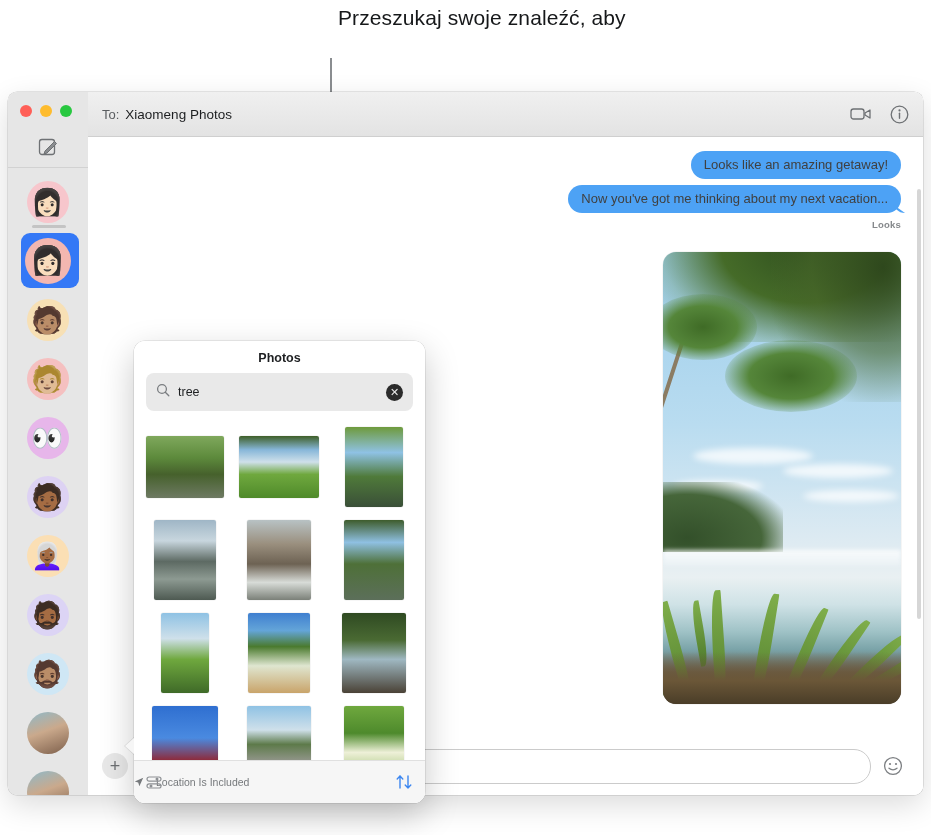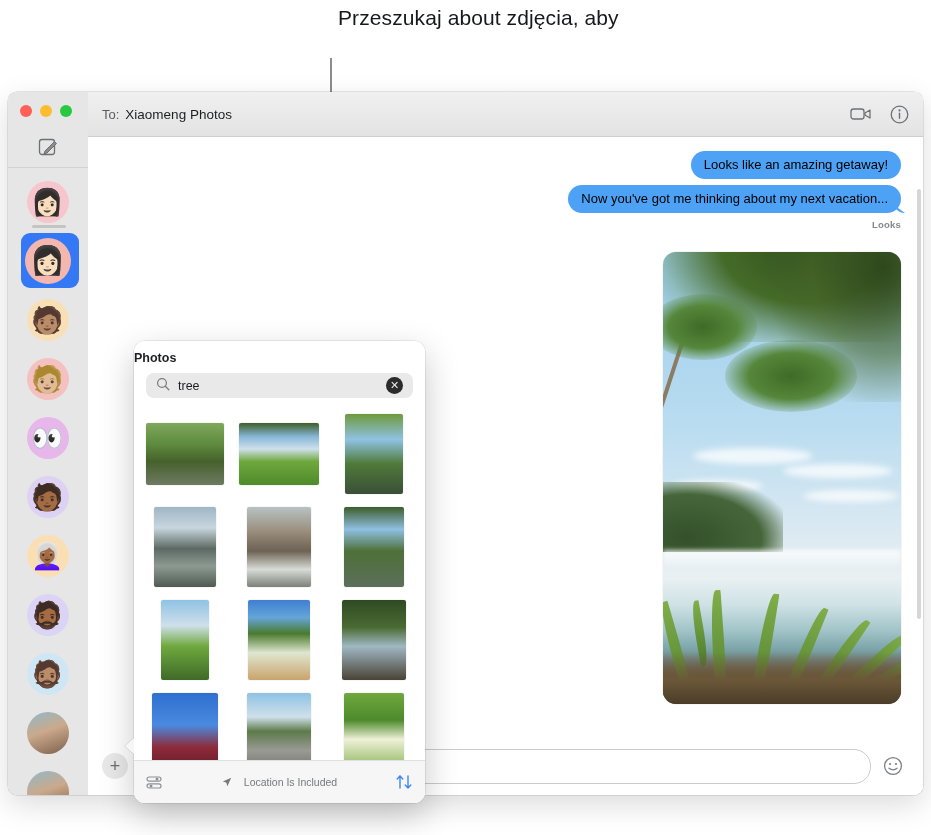--- a/index.html
+++ b/index.html
@@ -83,21 +83,21 @@
   .to-label{font-size:13px;color:#5a5d60;margin-right:6px;}
   .to-name{font-size:13.5px;color:#1d1f21;}
   .titlebar-spacer{flex:1;}
   .tb-icon{margin-left:18px;display:flex;align-items:center;color:#6e7174;}
 
   .convo{
     flex:1;position:relative;overflow:hidden;padding:14px 22px 0 22px;
   }
   .msg-row{display:flex;justify-content:flex-end;margin-bottom:6px;}
   .bubble{
-    background:#4da2f5;color:#000000;border-radius:15px;
+    background:#4da2f5;color:#404040;border-radius:15px;
     padding:5px 13px 6px 13px;font-size:13px;line-height:17px;
     max-width:540px;position:relative;
   }
   .bubble.tail:after{
     content:"";position:absolute;right:-4px;bottom:0;
     width:12px;height:14px;background:#4da2f5;
     border-bottom-left-radius:14px;
     clip-path:polygon(0 40%,100% 100%,0 100%);
   }
   .read-row{display:flex;justify-content:flex-end;margin-top:1px;}
@@ -163,26 +163,26 @@
     overflow:visible;
   }
   .pop-tail{
     position:absolute;left:-9px;bottom:48px;width:0;height:0;
     border-top:9px solid transparent;border-bottom:9px solid transparent;
     border-right:10px solid #f6f6f6;
     filter:drop-shadow(-1px 0 0.5px rgba(0,0,0,0.10));
   }
   .pop-inner{position:absolute;inset:0;border-radius:11px;overflow:hidden;display:flex;flex-direction:column;background:#fff;}
   .pop-title{
-    text-align:left;font-size:12.5px;font-weight:bold;color:#1d1f21;
+    text-align:center;font-size:12.5px;font-weight:bold;color:#1d1f21;
     padding:10px 0 8px 0;flex:0 0 auto;
   }
   .search-wrap{padding:0 12px 8px 12px;flex:0 0 auto;}
   .search-field{
-    height:25px;background:#e9e9e9;border-radius:8px;display:flex;align-items:center;
+    height:38px;background:#e9e9e9;border-radius:8px;display:flex;align-items:center;
     padding:0 6px 0 10px;
   }
   .search-text{font-size:12.5px;color:#1d1f21;margin-left:8px;flex:1;}
   .clear-btn{
     width:17px;height:17px;border-radius:50%;background:#2b2b2b;color:#e9e9e9;
     display:flex;align-items:center;justify-content:center;font-size:11px;line-height:1;
     margin-right:4px;
   }
   .grid{
     flex:1;overflow:hidden;padding:6px 10px 0 10px;
@@ -193,29 +193,29 @@
   .thumb{border-radius:2px;overflow:hidden;position:relative;box-shadow:0 0 0 0.5px rgba(0,0,0,0.07);}
   .pop-footer{
     flex:0 0 42px;background:#f6f6f6;border-top:1px solid #e0e0e0;
     display:flex;align-items:center;padding:0 12px;position:relative;
   }
   .footer-center{
     position:absolute;left:0;right:0;text-align:center;pointer-events:none;
   }
   .footer-title{font-size:12.5px;font-weight:bold;color:#1d1f21;line-height:15px;}
   .footer-sub{font-size:10.5px;color:#76797c;line-height:13px;}
-  .footer-sub-wrap{display:flex;align-items:center;justify-content:center;gap:12px;}
+  .footer-sub-wrap{display:flex;align-items:center;justify-content:flex-start;gap:12px;}
   .footer-left{color:#8d9094;display:flex;align-items:center;z-index:2;}
   .footer-right{margin-left:auto;color:#3d87f0;display:flex;align-items:center;z-index:2;}
 </style>
 </head>
 <body>
 
 <div class="callout">
-  <div>Przeszukaj about zdjęcia, aby</div>
+  <div>Przeszukaj swoje znaleźć, aby</div>
 </div>
 <div class="leader"></div>
 
 <div class="window">
 
   <div class="sidebar">
     <div class="traffic">
       <div class="tl red"></div>
       <div class="tl yellow"></div>
       <div class="tl green"></div>

